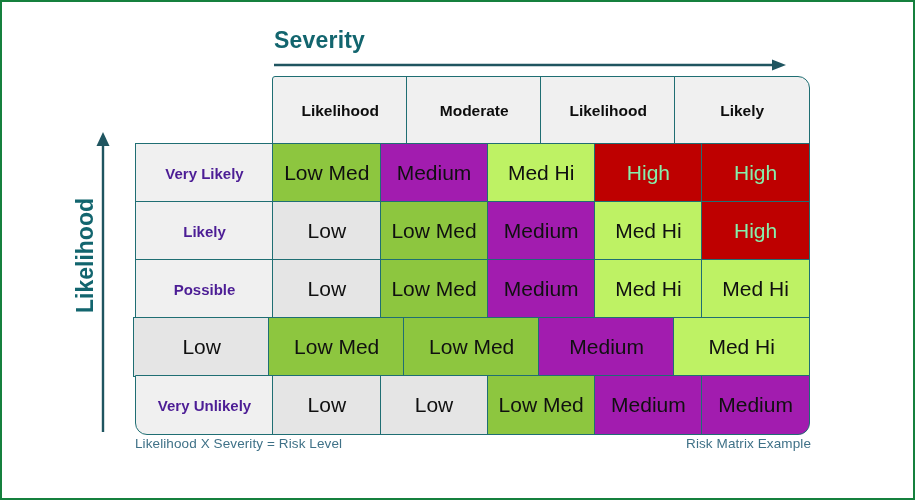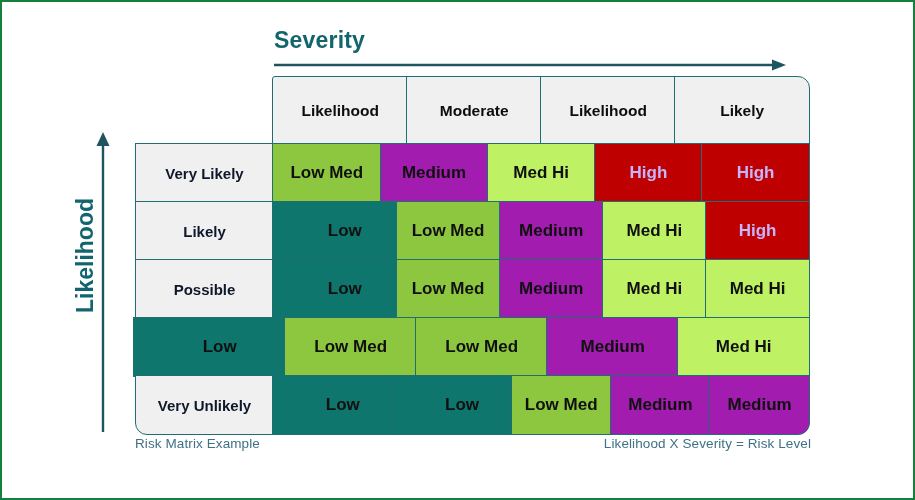--- a/index.html
+++ b/index.html
@@ -112,48 +112,47 @@
 
   .row-head {
     width: 139px;
     background: #f0f0f0;
     border: 1.6px solid #1f6e73;
     display: flex;
     align-items: center;
     justify-content: center;
     font-size: 15px;
     font-weight: bold;
-    color: #0f172a;
+    color: #4c1d95;
     margin-top: -1.6px;
     text-align: center;
   }
   .body-row:first-of-type .row-head { margin-top: 0; border-top-left-radius: 3px; }
   .body-row.last-row .row-head { border-bottom-left-radius: 12px; }
 
   .cell {
     flex: 1 1 0;
     border: 1.6px solid #1f6e73;
     display: flex;
     align-items: center;
     justify-content: center;
-    font-size: 17px;
+    font-size: 21px;
     color: #101010;
     margin-left: -1.6px;
     margin-top: -1.6px;
-    font-weight: bold;
   }
   .body-row:first-of-type .cell { margin-top: 0; }
   .body-row.last-row .cell.last { border-bottom-right-radius: 12px; }
 
   
-  .lv-low     { background: #0f766e; padding-left: 20px; }
+  .lv-low     { background: #e5e5e5; }
   .lv-lowmed  { background: #8dc63f; }
   .lv-medium  { background: #a21caf; }
   .lv-medhi   { background: #bef264; }
-  .lv-high    { background: #be0000; color: #c4b5fd; }
+  .lv-high    { background: #be0000; color: #86efac; }
 
   
   #footer {
     position: absolute;
     left: 133px;
     top: 434px;
     width: 676px;
     display: flex;
     justify-content: space-between;
     align-items: center;
@@ -301,17 +300,17 @@
         <span>Medium</span>
         </div>
       <div class="cell lv-medium last">
         <span>Medium</span>
         </div>
     </div>
 
   </div>
 
   <div id="footer">
+    <div class="footer-note">Likelihood X Severity = Risk Level</div>
     <div class="footer-note">Risk Matrix Example</div>
-    <div class="footer-note">Likelihood X Severity = Risk Level</div>
   </div>
 
 </div>
 
 </body></html>

